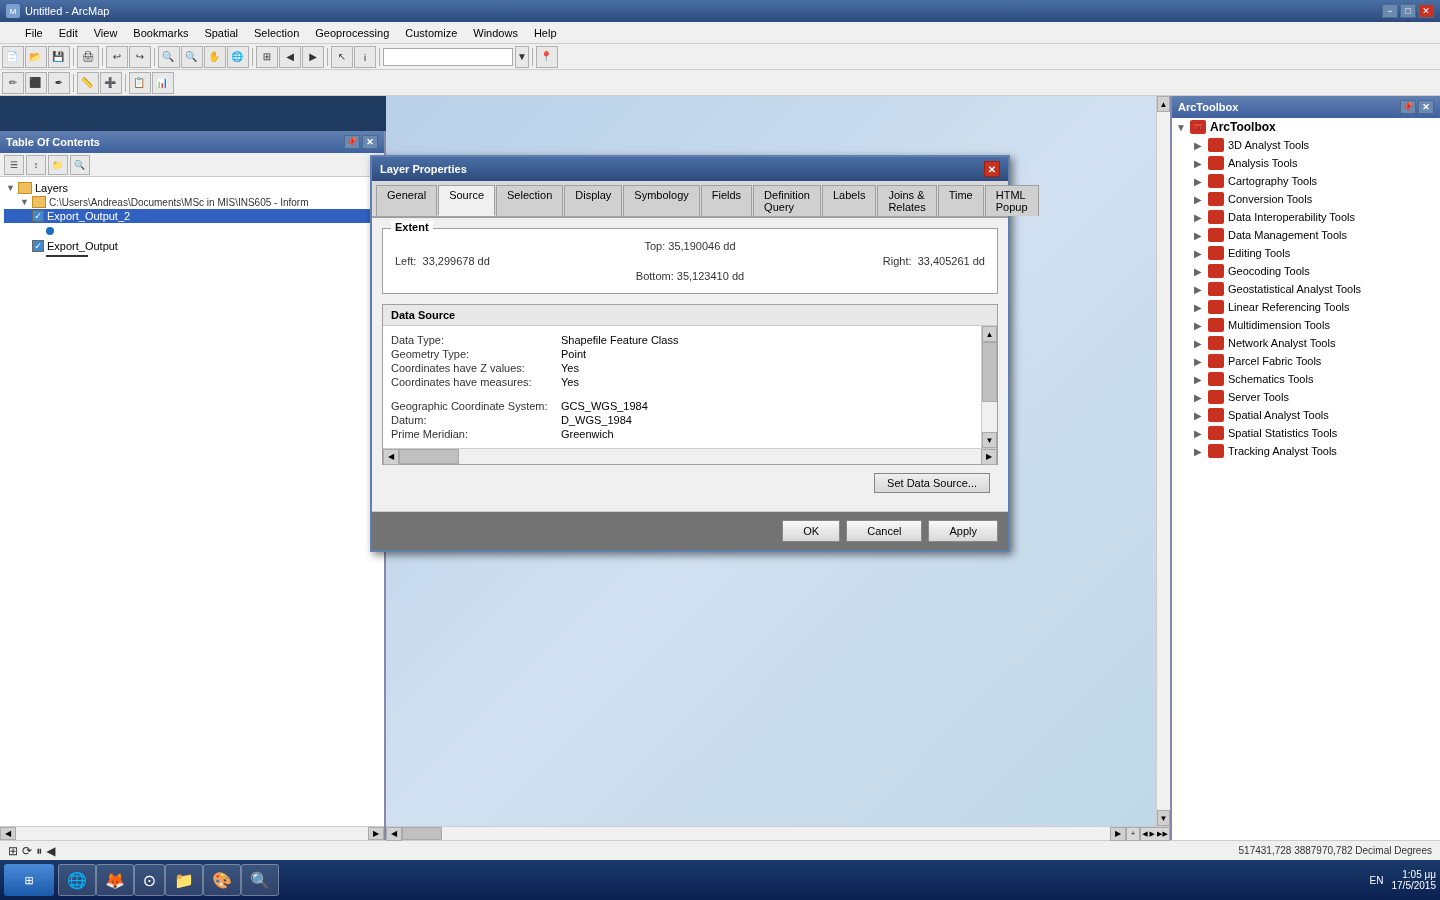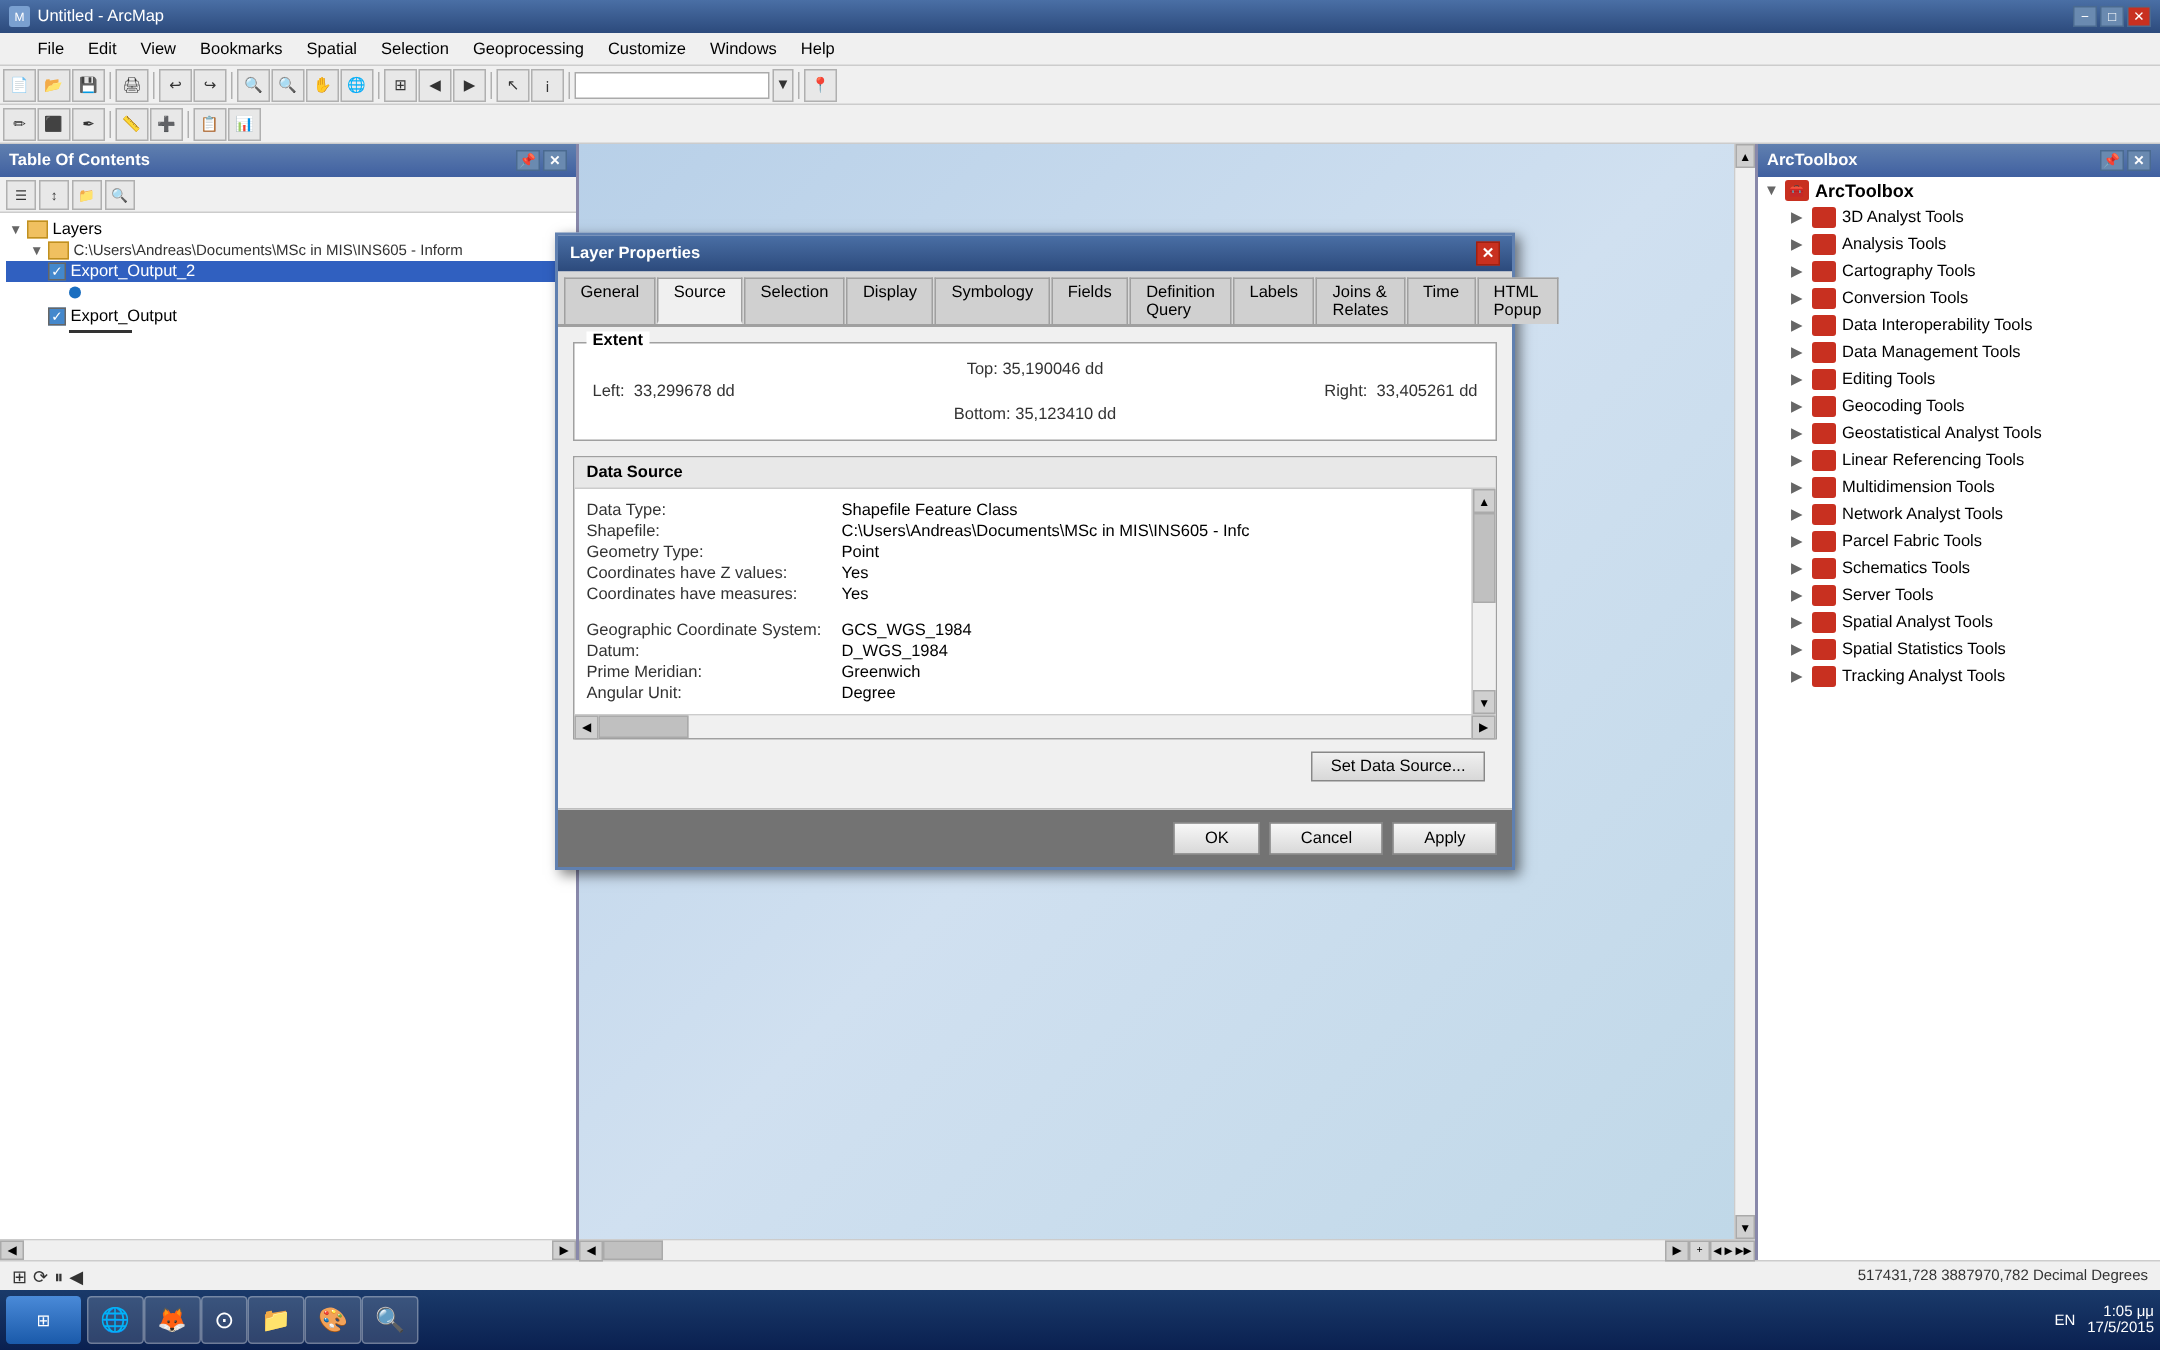--- a/index.html
+++ b/index.html
@@ -90,24 +90,25 @@
       width: 120px;
       border: 1px solid #aaa;
       padding: 0 3px;
       font-size: 10px;
       background: white;
     }
 
     
     #toc-panel {
       width: 386px;
-      background: #84cc16;
+      background: #ec4899;
       border-right: 2px solid #8888aa;
       display: flex;
       flex-direction: column;
+      margin-top: 35px;
     }
     #toc-header {
       height: 22px;
       background: linear-gradient(to bottom, #6080b0, #4060a0);
       color: white;
       display: flex;
       align-items: center;
       padding: 0 6px;
       font-size: 11px;
       font-weight: bold;
@@ -884,24 +885,20 @@
       </div>
     </div>
 
     <div id="datasource-section">
       <div id="datasource-label">Data Source</div>
       <div id="datasource-content">
         <div id="datasource-table">
           <div class="ds-row">
             <span class="ds-key">Data Type:</span>
             <span class="ds-val">Shapefile Feature Class</span>
-          </div>
-          <div class="ds-row">
-            <span class="ds-key">Shapefile:</span>
-            <span class="ds-val">C:\Users\Andreas\Documents\MSc in MIS\INS605 - Infc</span>
           </div>
           <div class="ds-row">
             <span class="ds-key">Geometry Type:</span>
             <span class="ds-val">Point</span>
           </div>
           <div class="ds-row">
             <span class="ds-key">Coordinates have Z values:</span>
             <span class="ds-val">Yes</span>
           </div>
           <div class="ds-row">
@@ -914,24 +911,20 @@
             <span class="ds-val">GCS_WGS_1984</span>
           </div>
           <div class="ds-row">
             <span class="ds-key">Datum:</span>
             <span class="ds-val">D_WGS_1984</span>
           </div>
           <div class="ds-row">
             <span class="ds-key">Prime Meridian:</span>
             <span class="ds-val">Greenwich</span>
           </div>
-          <div class="ds-row">
-            <span class="ds-key">Angular Unit:</span>
-            <span class="ds-val">Degree</span>
-          </div>
         </div>
         <div id="datasource-scrollbar">
           <div class="scroll-arrow">▲</div>
           <div class="scroll-track">
             <div style="width:100%;height:60px;background:#c0c0c0;border:1px solid #aaa;"></div>
           </div>
           <div class="scroll-arrow">▼</div>
         </div>
       </div>
 

